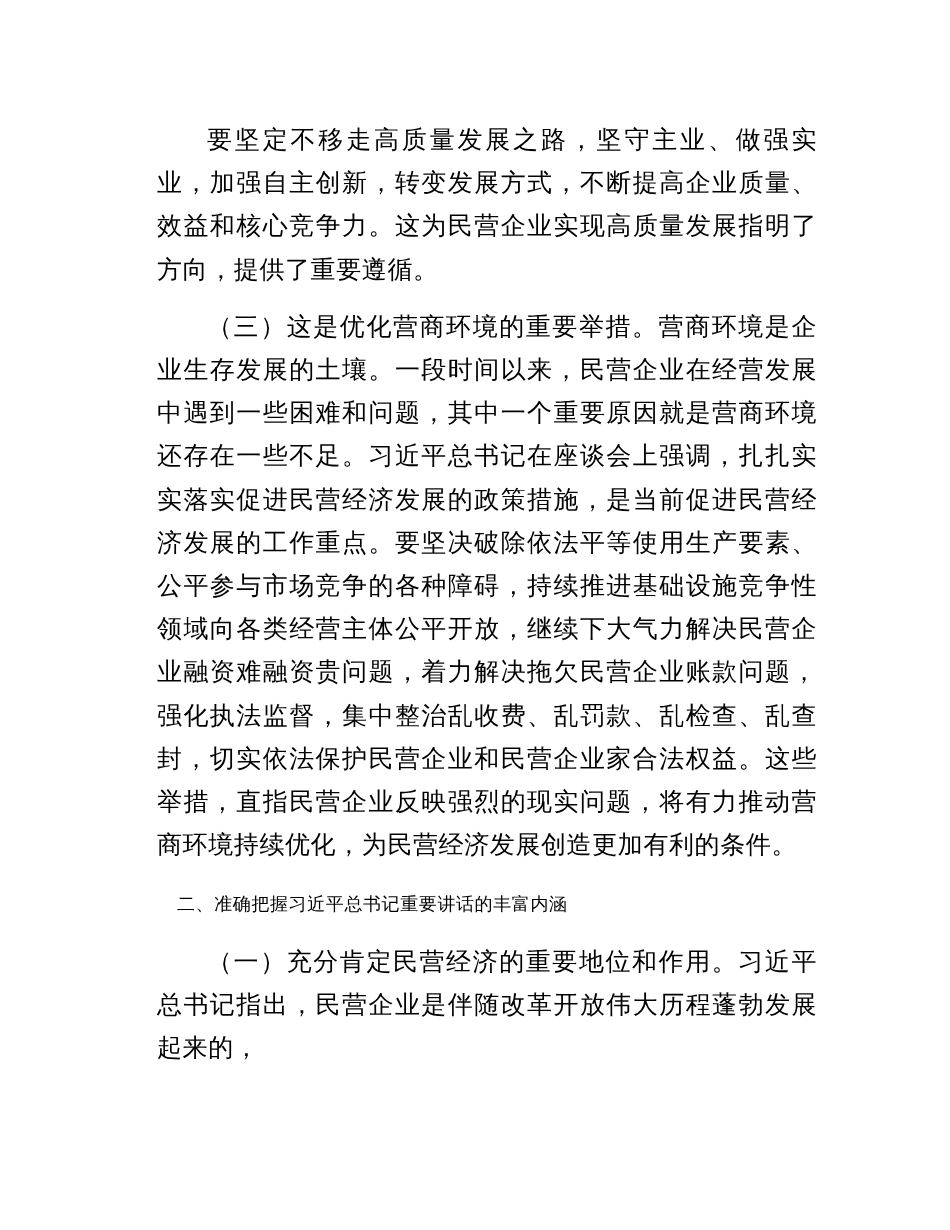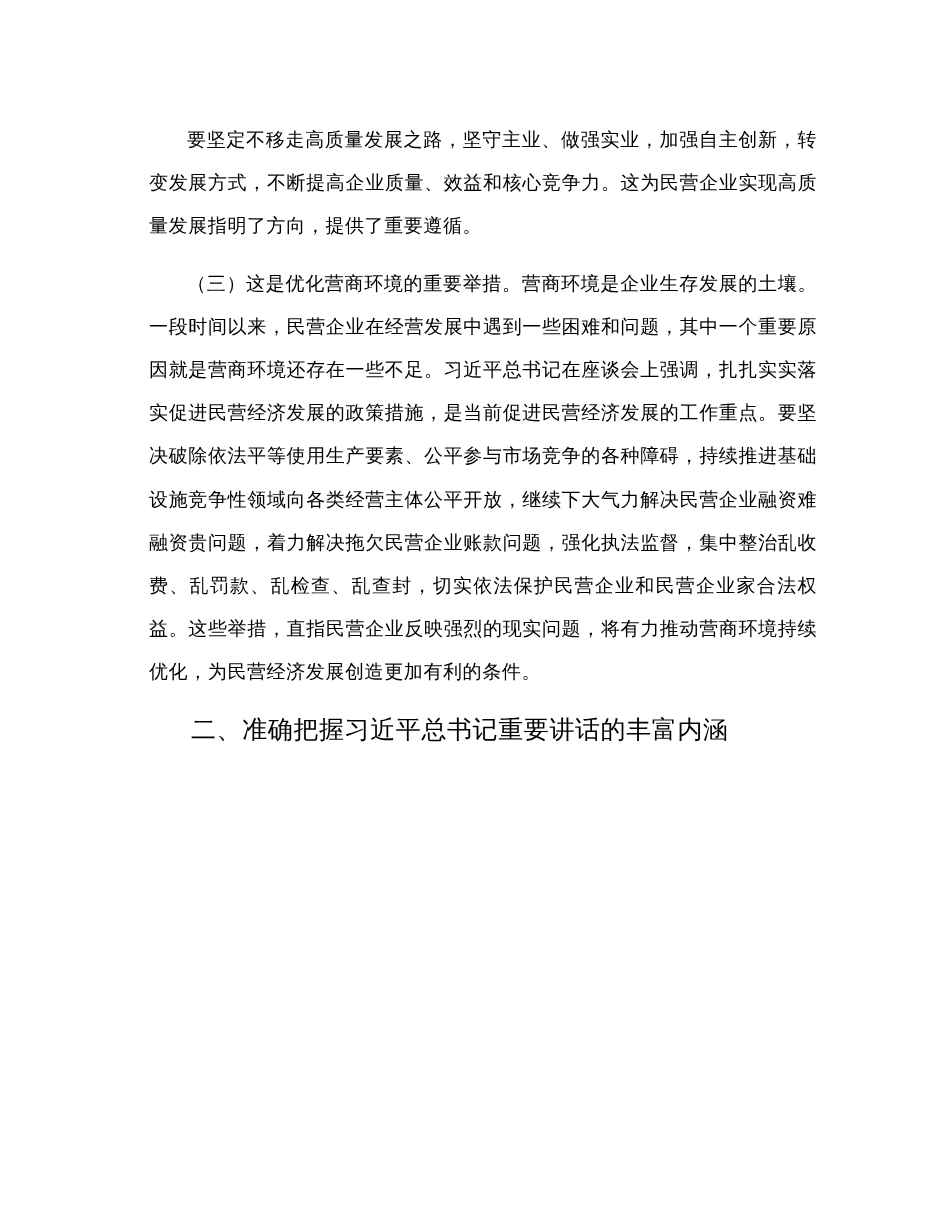--- a/index.html
+++ b/index.html
@@ -15,37 +15,37 @@
     font-family: "DejaVu Sans", "Liberation Sans", sans-serif;
     color: #000000;
   }
   .page {
     position: absolute;
     left: 141px;
     top: 118px;
     width: 676px;
   }
   .para {
-    margin: 0 0 14px 8px;
-    font-size: 19px;
+    margin: 0 0 14px 16px;
+    font-size: 25px;
     line-height: 43.2px;
     text-align: justify;
     text-indent: 2em;
     letter-spacing: 0.6px;
     word-break: break-all;
   }
   .heading {
     margin: 16px 0 14px 0;
-    font-size: 25px;
+    font-size: 18px;
     line-height: 43.2px;
     text-indent: 2em;
     letter-spacing: 0.6px;
-    font-family: Liberation Mono, monospace;
   }
 </style>
 </head>
 <body>
 
 <div class="page">
   <p class="para">要坚定不移走高质量发展之路，坚守主业、做强实业，加强自主创新，转变发展方式，不断提高企业质量、效益和核心竞争力。这为民营企业实现高质量发展指明了方向，提供了重要遵循。</p>
   <p class="para">（三）这是优化营商环境的重要举措。营商环境是企业生存发展的土壤。一段时间以来，民营企业在经营发展中遇到一些困难和问题，其中一个重要原因就是营商环境还存在一些不足。习近平总书记在座谈会上强调，扎扎实实落实促进民营经济发展的政策措施，是当前促进民营经济发展的工作重点。要坚决破除依法平等使用生产要素、公平参与市场竞争的各种障碍，持续推进基础设施竞争性领域向各类经营主体公平开放，继续下大气力解决民营企业融资难融资贵问题，着力解决拖欠民营企业账款问题，强化执法监督，集中整治乱收费、乱罚款、乱检查、乱查封，切实依法保护民营企业和民营企业家合法权益。这些举措，直指民营企业反映强烈的现实问题，将有力推动营商环境持续优化，为民营经济发展创造更加有利的条件。</p>
   <p class="heading">二、准确把握习近平总书记重要讲话的丰富内涵</p>
+  <p class="para">（一）充分肯定民营经济的重要地位和作用。习近平总书记指出，民营企业是伴随改革开放伟大历程蓬勃发展起来的，</p>
 </div>
 
 </body></html>

